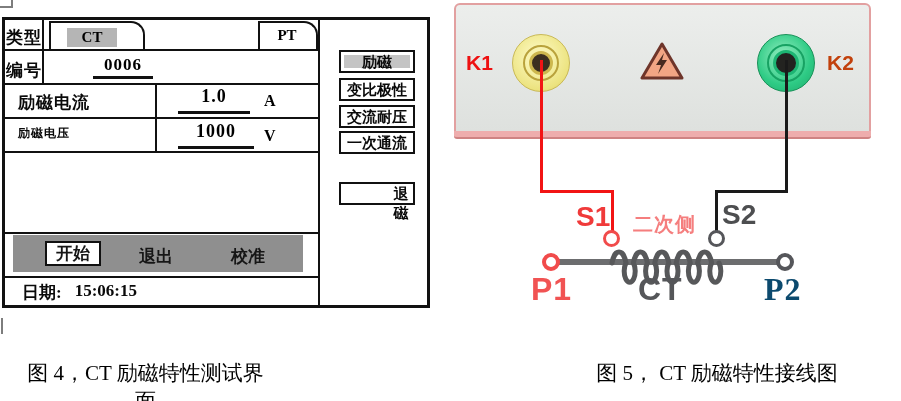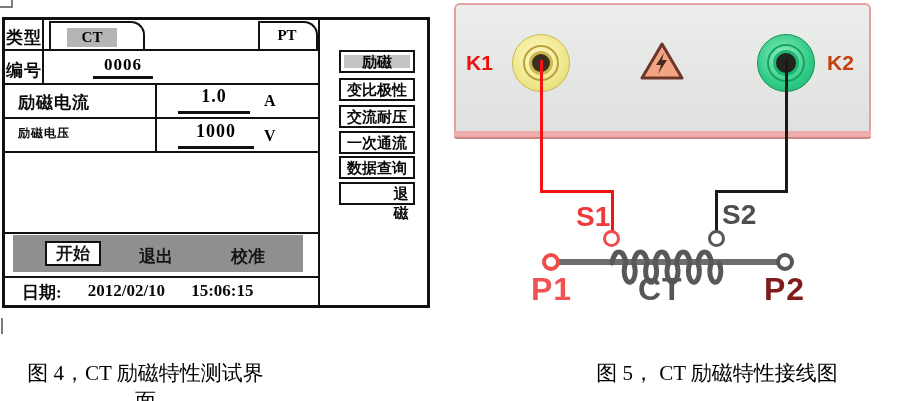--- a/index.html
+++ b/index.html
@@ -69,31 +69,29 @@
   <div class="abs unit" style="left:264px;top:92px;">A</div>
 
   <div class="abs cjk-bold" style="left:18px;top:125px;font-size:12px;letter-spacing:1px;">励磁电压</div>
   <div class="abs uline" style="left:178px;top:121px;width:76px;height:28px;">1000</div>
   <div class="abs unit" style="left:264px;top:127px;">V</div>
 
   <div class="abs menu-btn menu-sel" style="top:50px;">励磁</div>
   <div class="abs menu-btn" style="top:78px;">变比极性</div>
   <div class="abs menu-btn" style="top:105px;">交流耐压</div>
   <div class="abs menu-btn" style="top:131px;">一次通流</div>
-  <div class="abs menu-btn" style="top:156px;">数据查询</div>
   <div class="abs menu-btn" style="top:182px;padding-left:48px;">退 磁</div>
 
   <div class="abs actionbar"></div>
   <div class="abs act" style="left:45px;top:241px;width:56px;height:25px;background:#fff;border:2px solid #111;text-align:center;line-height:21px;">开始</div>
   <div class="abs act" style="left:139px;top:245px;">退出</div>
   <div class="abs act" style="left:231px;top:245px;">校准</div>
 
-  <div class="abs" style="left:22px;top:281px;display:flex;gap:26px;">
+  <div class="abs" style="left:22px;top:281px;display:flex;gap:13px;">
     <span class="datefont">日期:</span>
-    <span class="datefont">2012/02/10</span>
     <span class="datefont">15:06:15</span>
   </div>
 
   <div class="abs panel"></div>
   <div class="abs panel-band"></div>
 
   <div class="abs" style="left:466px;top:51px;color:#ee1111;font-weight:bold;font-size:21px;">K1</div>
 
   <div class="abs jack" style="left:512px;top:34px;border:1px solid #c9b957;background:radial-gradient(circle at 45% 40%,#f8f3b0 25%,#ece37f 70%,#d7c85f 100%);">
     <div class="abs jack-ring" style="left:10px;top:10px;width:36px;height:36px;border:2px solid #b9a23c;"></div>
@@ -114,33 +112,34 @@
 
   <div class="abs" style="left:540px;top:60px;width:3px;height:133px;background:#f21414;"></div>
   <div class="abs" style="left:540px;top:190px;width:74px;height:3px;background:#f21414;"></div>
   <div class="abs" style="left:611px;top:190px;width:3px;height:42px;background:#f21414;"></div>
 
   <div class="abs" style="left:785px;top:60px;width:3px;height:133px;background:#1a1a1a;"></div>
   <div class="abs" style="left:715px;top:190px;width:73px;height:3px;background:#1a1a1a;"></div>
   <div class="abs" style="left:715px;top:190px;width:3px;height:42px;background:#1a1a1a;"></div>
 
   <div class="abs" style="left:576px;top:201px;width:34px;text-align:right;color:#f03a3a;font-weight:bold;font-size:28px;">S1</div>
+  <div class="abs" style="left:633px;top:211px;color:#f57e7e;font-weight:bold;font-size:20px;letter-spacing:1px;">二次侧</div>
   <div class="abs" style="left:722px;top:199px;color:#4d4e50;font-weight:bold;font-size:28px;">S2</div>
 
   <div class="abs" style="left:554px;top:259px;width:230px;height:6px;background:#6c6d6f;"></div>
 
   <svg class="abs" style="left:600px;top:234px;" width="130" height="56" viewBox="0 0 130 56">
     <path d="M 12 29 a 7.5 17 0 0 1 14 0 a 5.5 11 0 1 0 7.4 0 a 7.5 17 0 0 1 14 0 a 5.5 11 0 1 0 7.4 0 a 7.5 17 0 0 1 14 0 a 5.5 11 0 1 0 7.4 0 a 7.5 17 0 0 1 14 0 a 5.5 11 0 1 0 7.4 0 a 7.5 17 0 0 1 14 0 a 5.5 11 0 1 0 7.4 0" fill="none" stroke="#57585a" stroke-width="5" stroke-linecap="round"></path>
   </svg>
 
   <div class="abs circ" style="left:603px;top:230px;width:17px;height:17px;border:3px solid #f14b4b;"></div>
   <div class="abs circ" style="left:708px;top:230px;width:17px;height:17px;border:3px solid #55565a;"></div>
   <div class="abs circ" style="left:542px;top:253px;width:18px;height:18px;border:4px solid #f14b4b;"></div>
   <div class="abs circ" style="left:776px;top:253px;width:18px;height:18px;border:4px solid #55565a;"></div>
 
   <div class="abs biglabel" style="left:531px;top:271px;color:#f15353;">P1</div>
   <div class="abs biglabel" style="left:638px;top:271px;color:#555659;">CT</div>
-  <div class="abs biglabel" style="left:764px;top:271px;color:#7f1d1d;">P2</div>
+  <div class="abs biglabel" style="left:764px;top:271px;color:#0c4a6e;font-family:Liberation Serif, serif;">P2</div>
 
   <div class="abs caption" style="left:18px;top:359px;width:255px;">图 4，CT 励磁特性测试界面</div>
   <div class="abs caption" style="left:543px;top:359px;width:348px;">图 5， CT 励磁特性接线图</div>
 
 </div>
 
 </body></html>

